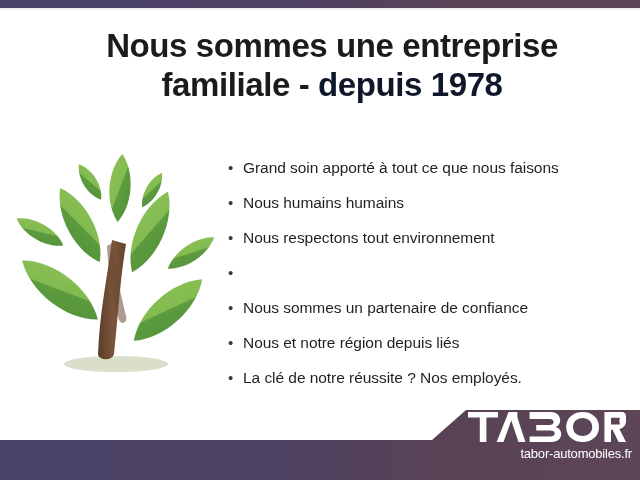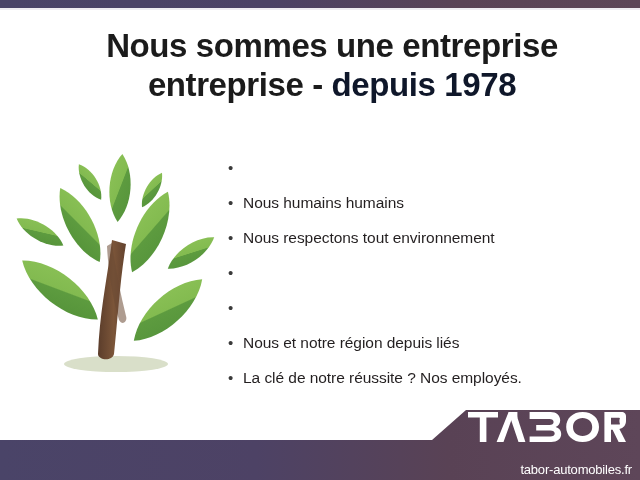--- a/index.html
+++ b/index.html
@@ -96,38 +96,38 @@
     left:468px; top:412px;
     width:166px;
     text-align:left;
   }
   #logo-word {
     display:block;
     width:158px; height:30px;
   }
   #logo-url {
     display:block;
-    margin-top:20px;
+    margin-top:4px;
     font-size:13px;
     line-height:15px;
     color:#ffffff;
     letter-spacing:-0.2px;
     text-align:right;
     padding-right:2px;
   }
 </style>
 </head>
 <body>
 
 <div id="slide">
 
   <div id="top-bar"></div>
   <div id="top-bar-hairline"></div>
 
-  <div id="headline"><span>Nous sommes une entreprise</span><span class="l2"><span>entreprise - </span><span class="accent">depuis 1978</span></span></div>
+  <div id="headline"><span>Nous sommes une entreprise</span><span class="l2"><span>familiale - </span><span class="accent">depuis 1978</span></span></div>
 
   <div id="tree-art">
     <svg viewBox="0 0 220 250" width="220" height="250" aria-hidden="true">
       <defs>
         <linearGradient id="lfA" x1="0" y1="0" x2="1" y2="1">
           <stop offset="0%" stop-color="#8cc257"></stop>
           <stop offset="49%" stop-color="#83bb50"></stop>
           <stop offset="51%" stop-color="#5d9b3f"></stop>
           <stop offset="100%" stop-color="#55933b"></stop>
         </linearGradient>
@@ -186,34 +186,36 @@
         <g transform="translate(160,170) rotate(48)">
           <path d="M0 -46 C19 -22, 19 22, 0 46 C-19 22, -19 -22, 0 -46 Z" fill="url(#lfA)"></path>
         </g>
       </g>
     </svg>
   </div>
 
   <div id="bullets">
     <div class="bullet-row">
       <span class="bullet-dot">•</span>
+      <span class="bullet-text">Grand soin apporté à tout ce que nous faisons</span>
     </div>
     <div class="bullet-row">
       <span class="bullet-dot">•</span>
       <span class="bullet-text">Nous humains humains</span>
     </div>
     <div class="bullet-row">
       <span class="bullet-dot">•</span>
       <span class="bullet-text">Nous respectons tout environnement</span>
     </div>
     <div class="bullet-row">
       <span class="bullet-dot">•</span>
     </div>
     <div class="bullet-row">
       <span class="bullet-dot">•</span>
+      <span class="bullet-text">Nous sommes un partenaire de confiance</span>
     </div>
     <div class="bullet-row">
       <span class="bullet-dot">•</span>
       <span class="bullet-text">Nous et notre région depuis liés</span>
     </div>
     <div class="bullet-row">
       <span class="bullet-dot">•</span>
       <span class="bullet-text">La clé de notre réussite ? Nos employés.</span>
     </div>
   </div>

